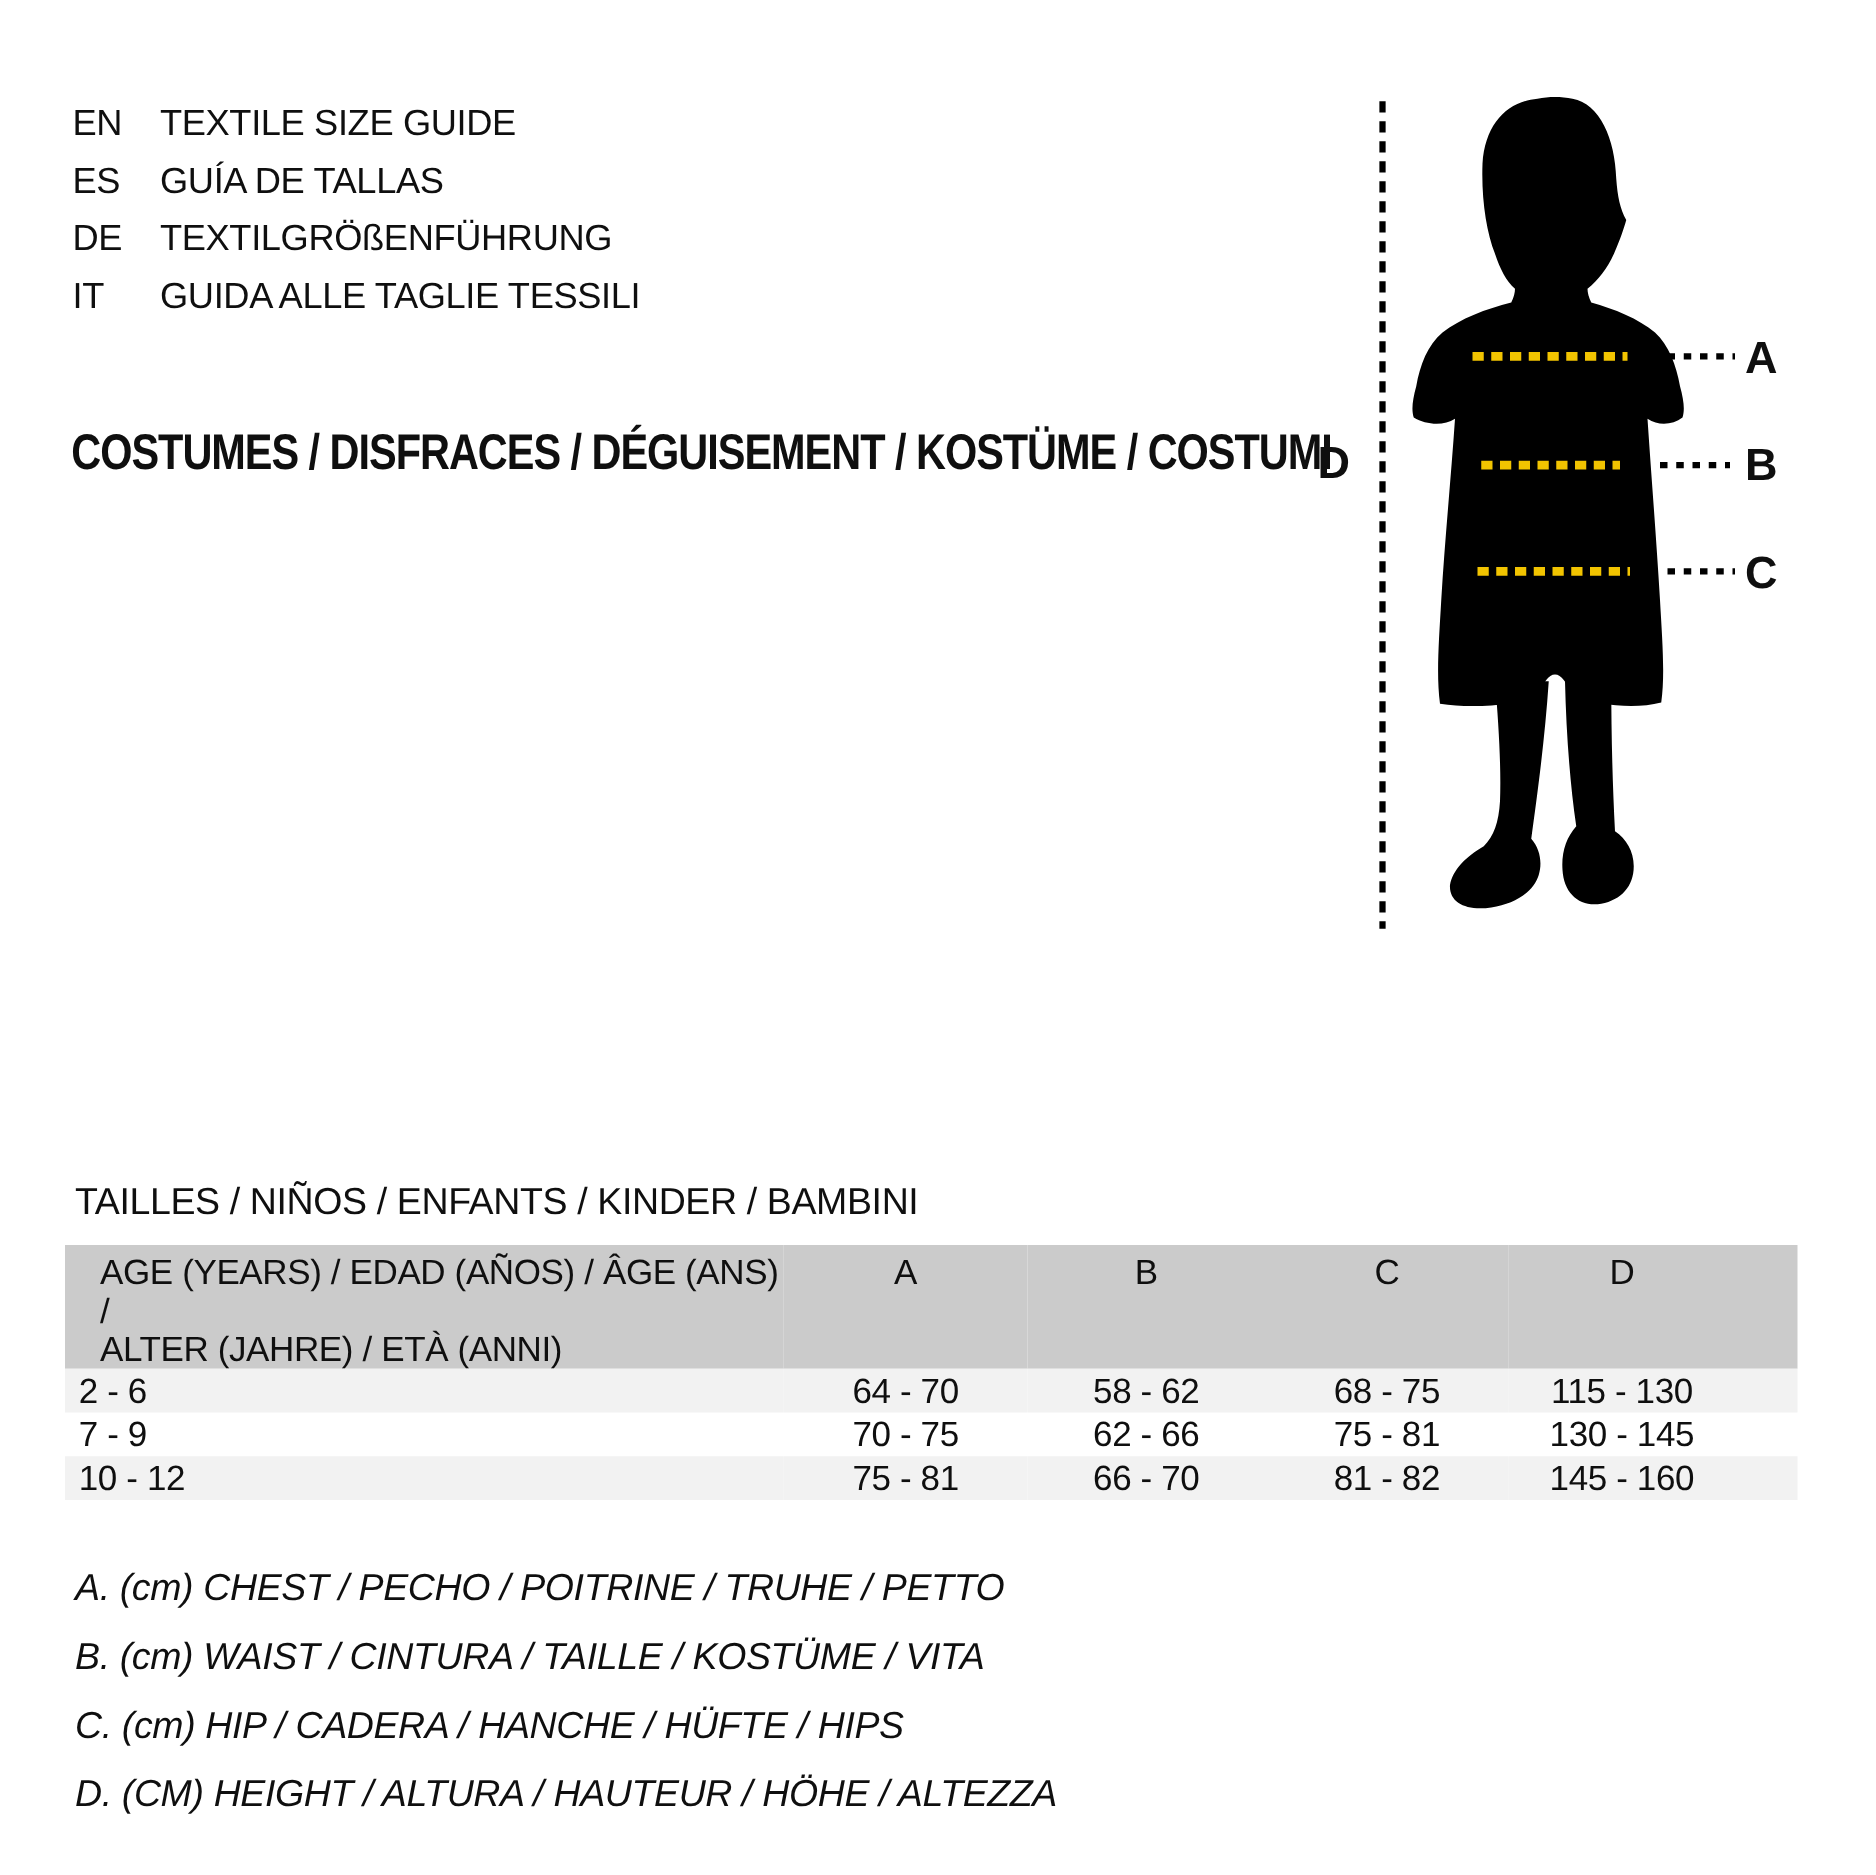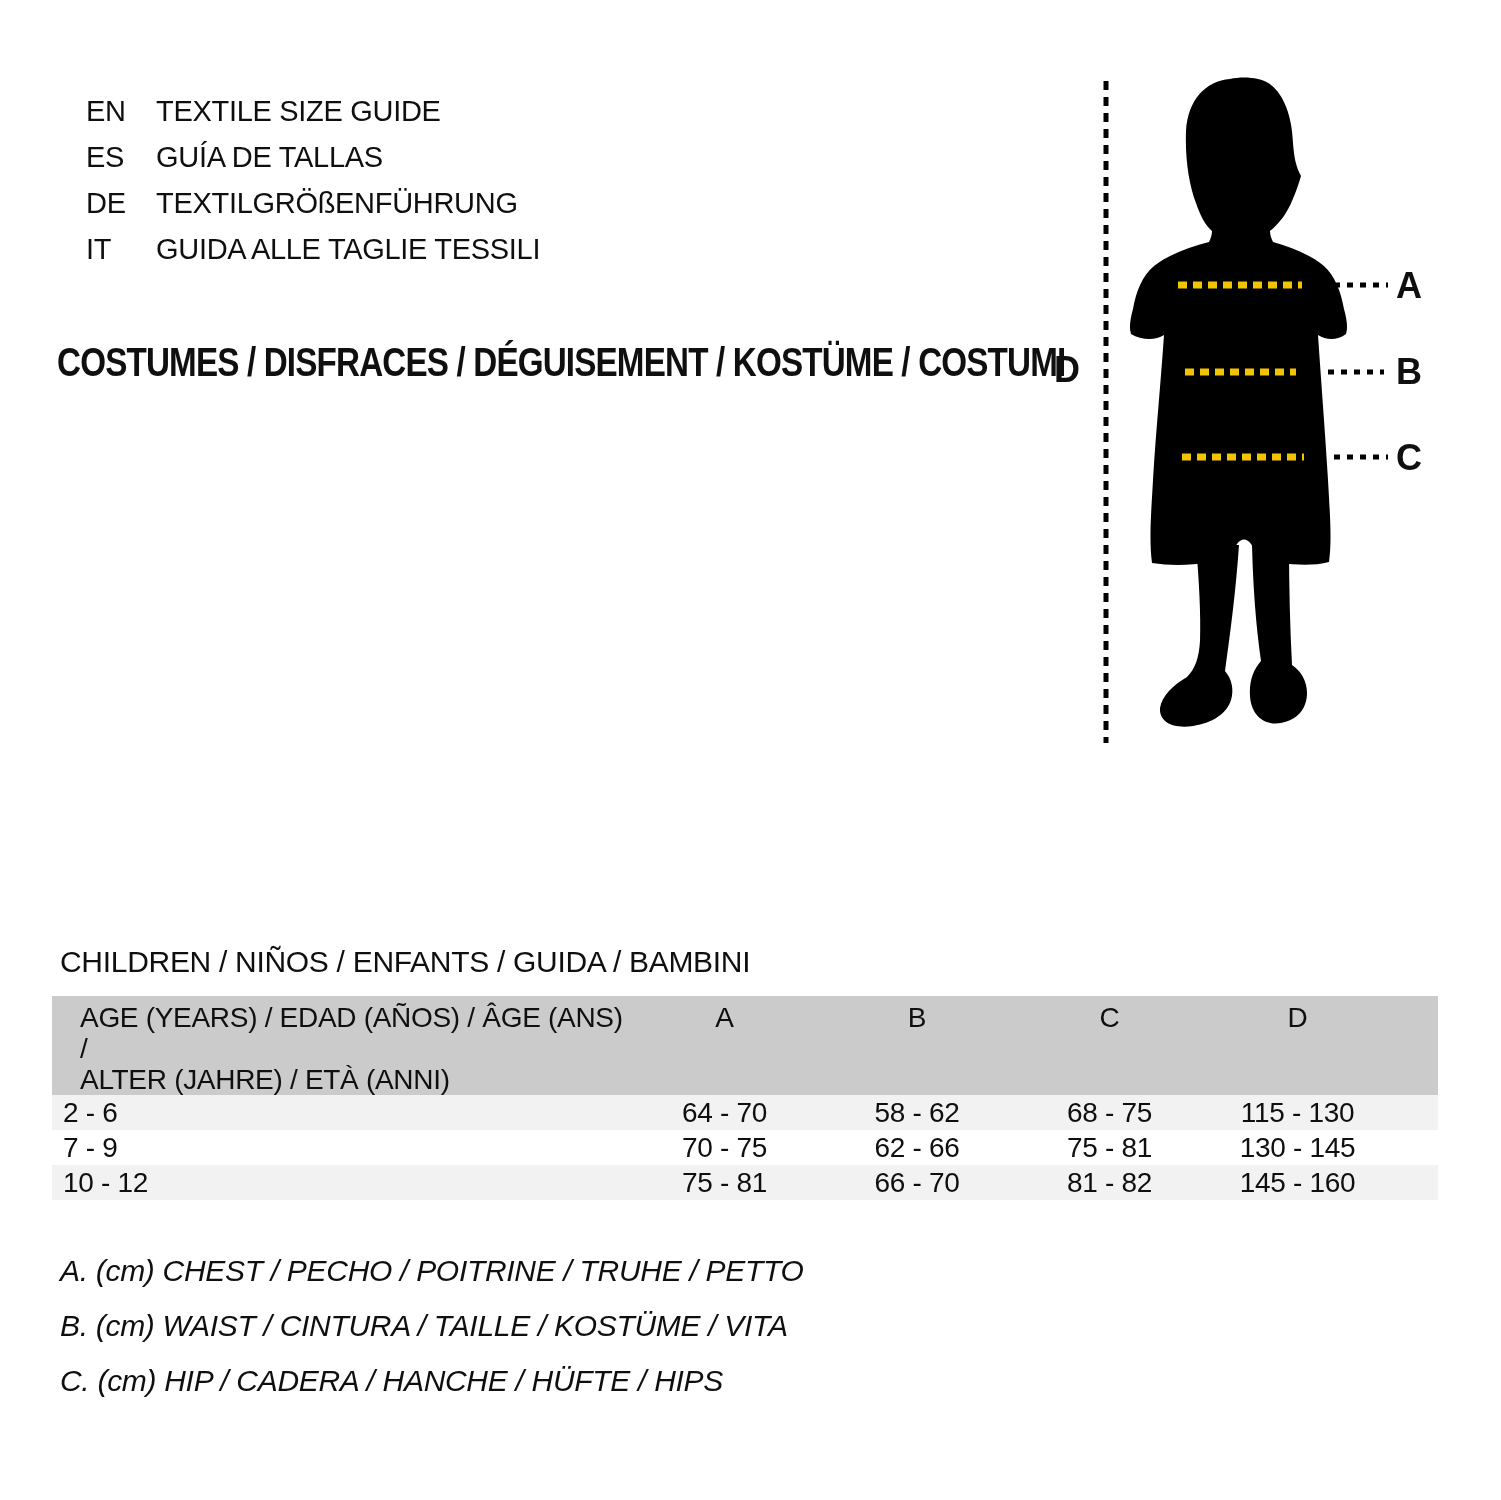--- a/index.html
+++ b/index.html
@@ -8,21 +8,21 @@
     position: relative;
     width: 1501px;
     height: 1500px;
     background: #ffffff;
     font-family: "Liberation Sans", "DejaVu Sans", sans-serif;
     color: #0f0f0f;
     overflow: hidden;
   }
 
   
-  .langs { position: absolute; left: 58px; top: 88px; margin-left: 28px; }
+  .langs { position: absolute; left: 58px; top: 76px; }
   .lang-row { display: flex; height: 46px; line-height: 46px; font-size: 29px; letter-spacing: -0.3px; }
   .lang-code { width: 70px; flex: 0 0 70px; }
   .lang-label { white-space: nowrap; }
 
   .category {
     position: absolute; left: 57px; top: 338px;
     font-size: 40px; font-weight: bold; line-height: 48px;
     letter-spacing: -1px; white-space: nowrap;
     transform: scaleX(0.83); transform-origin: left center;
   }
@@ -121,21 +121,21 @@
       <line x1="288" y1="297" x2="344" y2="297" stroke-width="5" stroke-dasharray="6 7" stroke="#000000"></line>
       <line x1="294" y1="382" x2="348" y2="382" stroke-width="5" stroke-dasharray="6 7" stroke="#000000"></line>
     </svg>
   </div>
 
   <span class="m-label m-label-a">A</span>
   <span class="m-label m-label-b">B</span>
   <span class="m-label m-label-c">C</span>
   <span class="m-label m-label-d">D</span>
 
-  <h2 class="section-title">CHILDREN / NIÑOS / ENFANTS / GUIDA / BAMBINI</h2>
+  <h2 class="section-title">TAILLES / NIÑOS / ENFANTS / KINDER / BAMBINI</h2>
 
   <table class="size-table">
     <colgroup>
       <col style="width:575px">
         <col style="width:195px">
         <col style="width:190px">
         <col style="width:195px">
         <col style="width:231px">
     </colgroup>
     <thead>
@@ -172,15 +172,16 @@
         <td class="num-td">81 - 82</td>
         <td class="num-td">145 - 160</td>
       </tr>
     </tbody>
   </table>
 
   <section class="legend">
     <div class="legend-row">A. (cm) CHEST / PECHO / POITRINE / TRUHE / PETTO</div>
     <div class="legend-row">B. (cm) WAIST / CINTURA / TAILLE / KOSTÜME / VITA</div>
     <div class="legend-row">C. (cm) HIP / CADERA / HANCHE / HÜFTE / HIPS</div>
+    <div class="legend-row">D. (CM) HEIGHT / ALTURA / HAUTEUR / HÖHE / ALTEZZA</div>
   </section>
 
 </div>
 
 </body></html>

